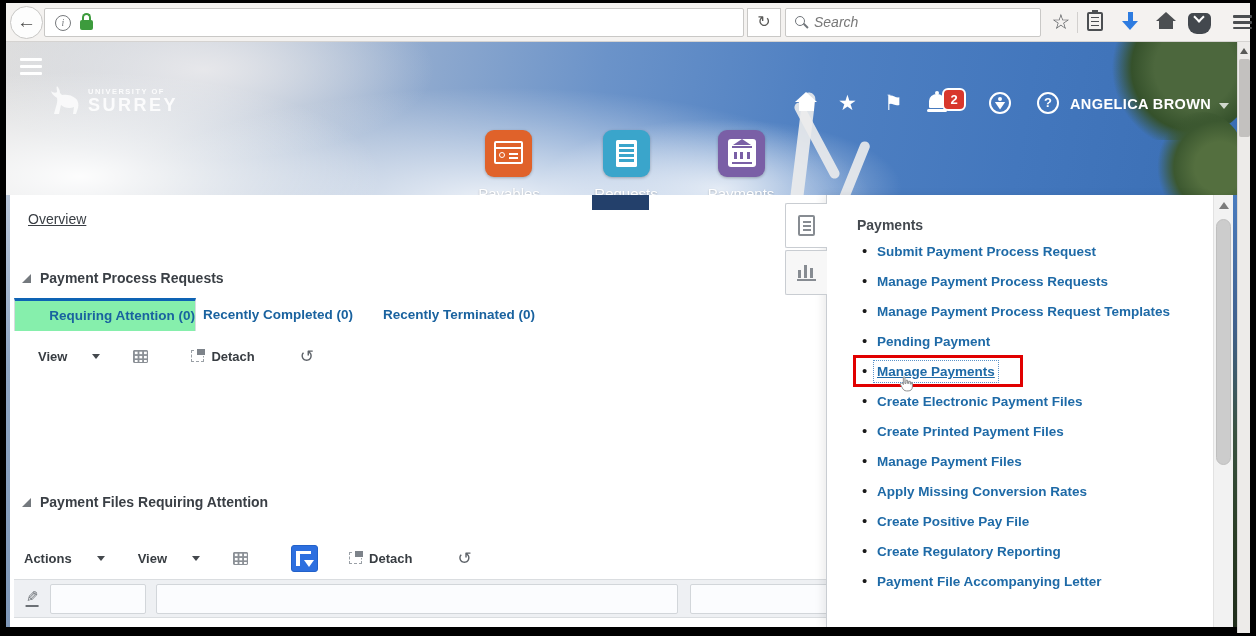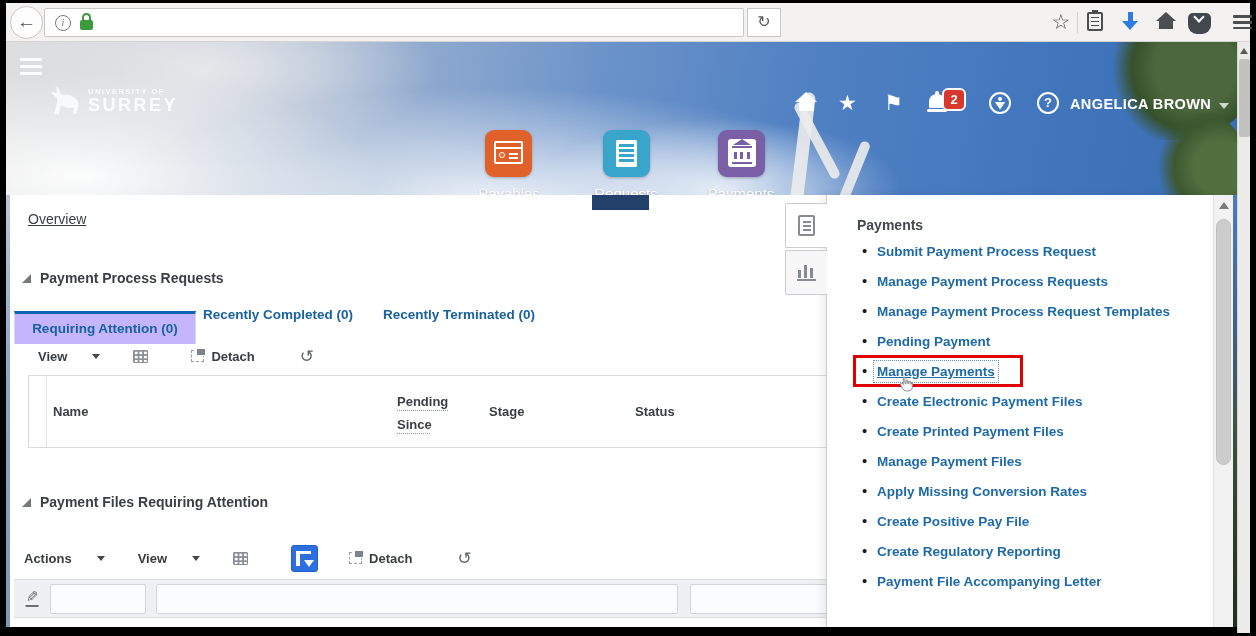--- a/index.html
+++ b/index.html
@@ -97,21 +97,21 @@
 .navy-chip { position:absolute; left:592px; top:195px; width:57px; height:15px; background:#23406b; z-index:5; }
 
 
 .content { position:absolute; left:6px; top:195px; width:1227px; height:432px; background:#fff; z-index:2; color:#3c4147; }
 .left-strip { position:absolute; left:0; top:0; width:4px; height:100%; background:linear-gradient(#bac7da,#8fa6c4 40%,#7e97b8); }
 .pg-title { position:absolute; left:22px; top:16px; font-size:14px; color:#393e44;text-decoration:underline; }
 .sec-hdr { position:absolute; left:16px; display:flex; align-items:center; }
 .sec1-hdr { top:75px; } .sec2-hdr { top:299px; }
 .disc-tri { width:0; height:0; border-bottom:9px solid #74797e; border-left:9px solid transparent; margin-right:9px; }
 .sec-title { font-size:14px; font-weight:bold; color:#3a3f45; }
-.tab-active { position:absolute; left:8px; top:116px; width:182px; height:33px; background:#c4b5fd; border-top:3px solid #0e63b4; border-left:1px solid #d8dbdf; border-right:1px solid #d8dbdf; text-align:center; line-height:29px; font-size:13.5px; font-weight:bold; color:#19629f; }
+.tab-active { position:absolute; left:8px; top:103px; width:182px; height:33px; background:#86efac; border-top:3px solid #0e63b4; border-left:1px solid #d8dbdf; border-right:1px solid #d8dbdf; text-align:right; line-height:29px; font-size:13.5px; font-weight:bold; color:#19629f; }
 .tab { position:absolute; top:103px; height:33px; line-height:33px; font-size:13.5px; font-weight:bold; color:#19629f; }
 .tab-2 { left:197px; } .tab-3 { left:377px; }
 .tbar { position:absolute; display:flex; align-items:center; height:26px;gap:19px; }
 .tbar1 { left:32px; top:148px; } .tbar2 { left:18px; top:350px; }
 .menu-label { font-size:13px; font-weight:bold; color:#383d42; }
 .caret-dn { width:0; height:0; border-left:4px solid transparent; border-right:4px solid transparent; border-top:5px solid #44484d; margin:0 14px 0 6px; }
 .grid-icon { width:15px; height:13px; border:1.5px solid #8b9096; border-radius:1px; margin-right:24px;
   background-image:linear-gradient(#8b9096 1.5px, transparent 1.5px),linear-gradient(90deg,#8b9096 1.5px, transparent 1.5px); background-size:4.6px 4.2px; background-position:-1px -1px; }
 .detach-wrap { display:flex; align-items:center; margin-right:26px; }
 .detach-icon { position:relative; width:13px; height:12px; border:1.5px dashed #9aa0a6; margin-right:7px; }
@@ -170,20 +170,27 @@
 <div class="browser-bar">
   <div class="back-btn">←</div>
   <div class="url-field">
     <div class="info-icon">i</div>
     <div class="lock-icon">
       <div class="lock-shackle"></div>
       <div class="lock-body"></div>
     </div>
   </div>
   <div class="refresh-btn">↻</div>
+  <div class="search-field">
+    <div class="mag">
+        <div class="mag-circle"></div>
+        <div class="mag-handle"></div>
+      </div>
+    <span class="search-ph">Search</span>
+  </div>
   <div class="bi bi-star">☆</div>
   <div class="bi-sep"></div>
   <div class="bi" style="left:1077px;">
     <div class="lib">
         <span class="lib-line"></span>
         <span class="lib-line"></span>
         <span class="lib-line"></span>
       </div>
   </div>
   <div class="bi" style="left:1112px;">
@@ -307,27 +314,20 @@
     <span class="menu-label">View</span>
     <div class="caret-dn"></div>
     <div class="grid-icon"></div>
     <div class="detach-wrap">
       <div class="detach-icon"></div>
       <span class="menu-label">Detach</span>
     </div>
     <span class="refresh-glyph">↺</span>
   </div>
 
-  <div class="tbl">
-    <div class="tbl-selcol"></div>
-    <div class="th th-name">Name</div>
-    <div class="th th-pending">Pending Since</div>
-    <div class="th th-stage">Stage</div>
-    <div class="th th-status">Status</div>
-  </div>
 
   <div class="sec-hdr sec2-hdr">
     <div class="disc-tri"></div>
     <span class="sec-title">Payment Files Requiring Attention</span>
   </div>
 
   <div class="tbar tbar2">
     <span class="menu-label">Actions</span>
     <div class="caret-dn"></div>
     <span class="menu-label">View</span>

